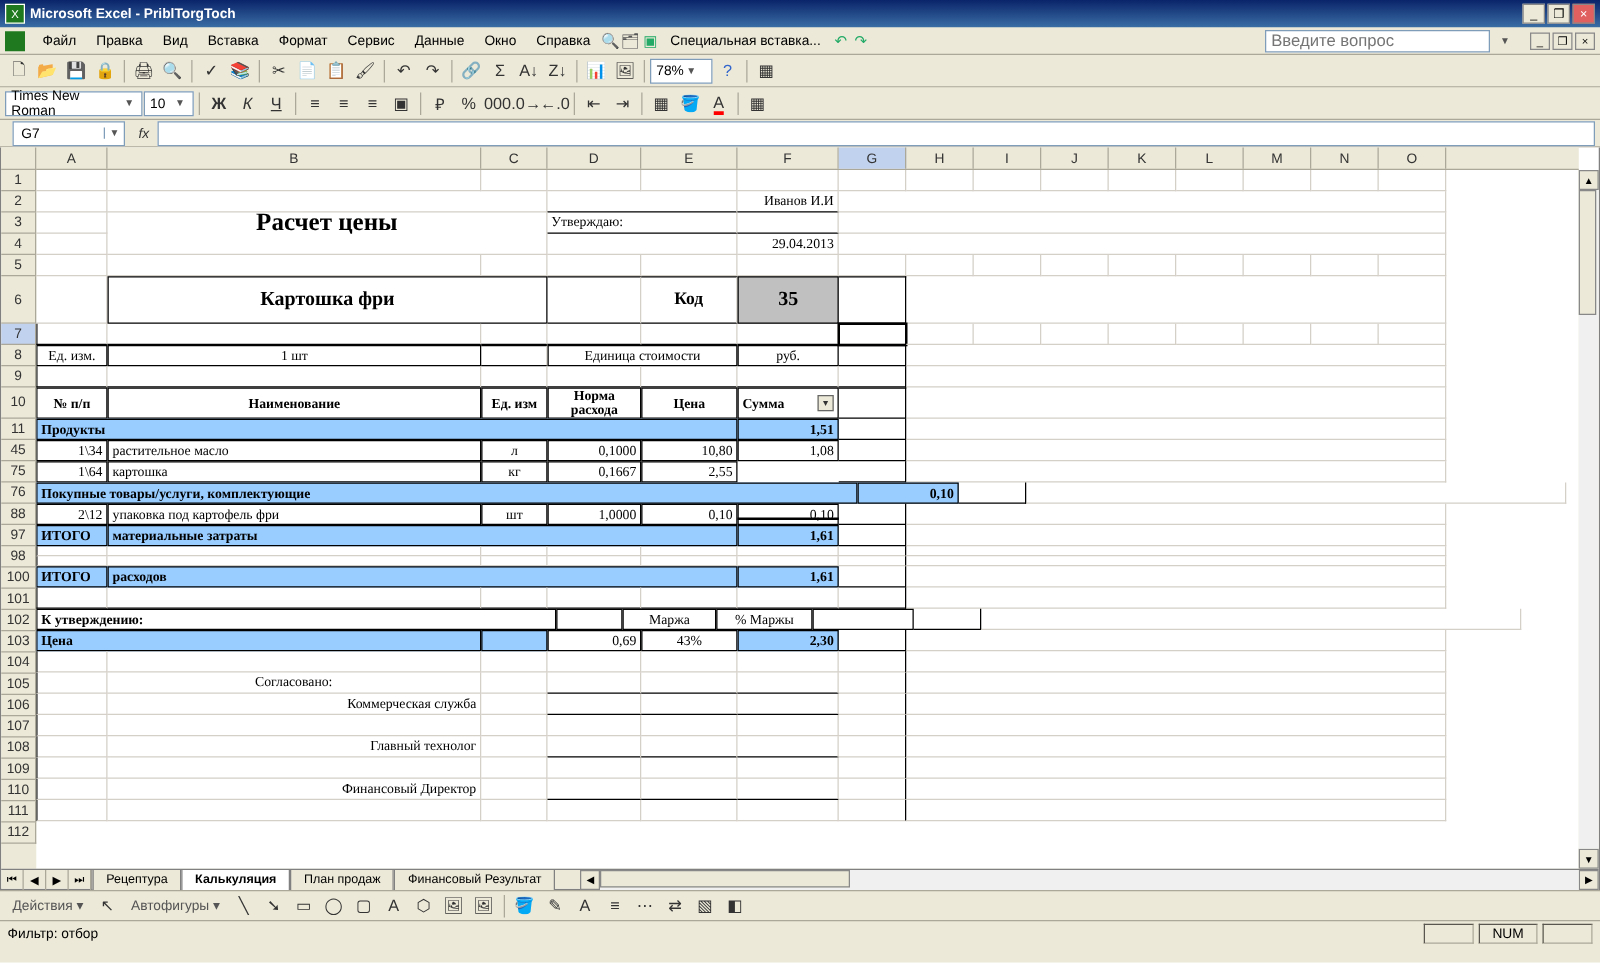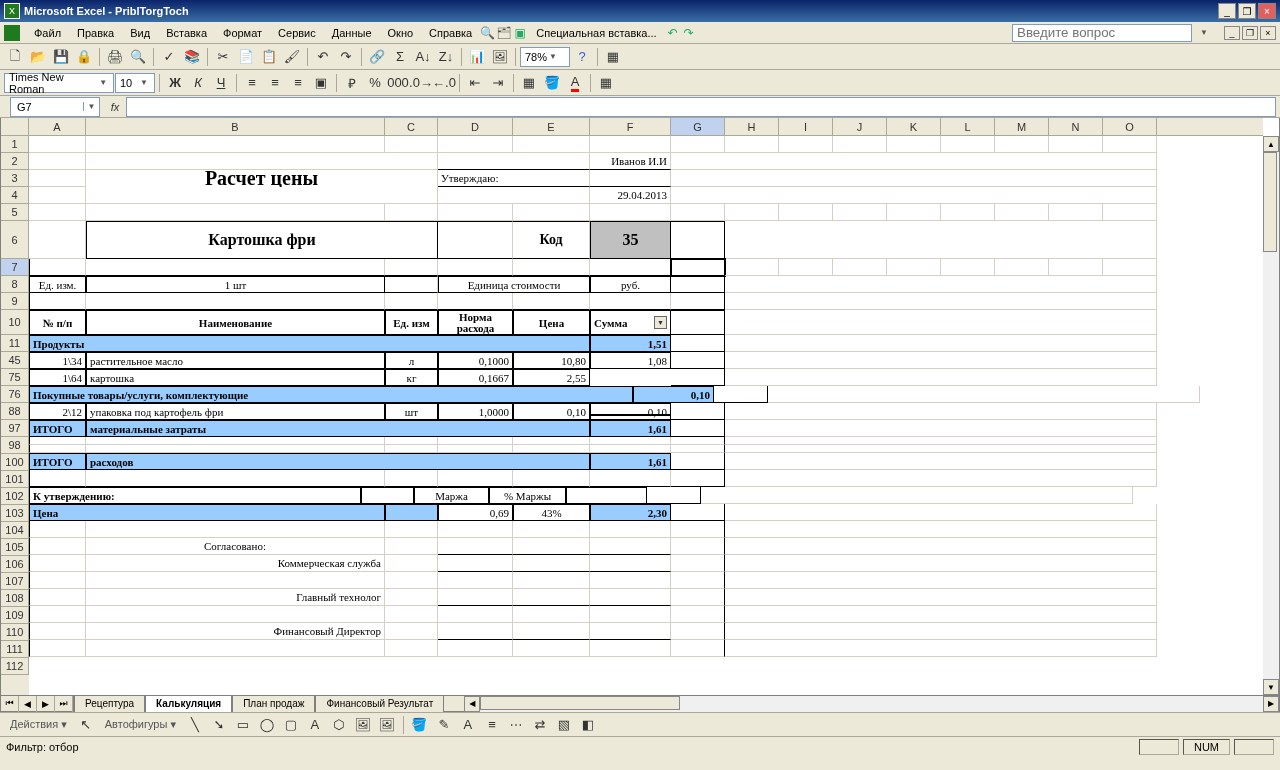--- a/index.html
+++ b/index.html
@@ -402,21 +402,21 @@
         <div class="cell r border-all" style="width: 57px;">1\64</div>
         <div class="cell border-all" style="width: 299px;">картошка</div>
         <div class="cell c border-all" style="width: 53px;">кг</div>
         <div class="cell r border-all" style="width: 75px;">0,1667</div>
         <div class="cell r border-all" style="width: 77px;">2,55</div>
         <div class="cell r border-all" style="width: 81px; margin-top: 45px;">0,43</div>
         <div class="cell border-b border-r" style="width: 54px;"></div>
         <div class="cell " style="width: 432px;"></div>
       </div>
       <div class="row" style="height: 17px;">
-        <div class="cell bold bg-blue border-all" style="width: 604px;">Покупные товары/услуги, комплектующие</div>
+        <div class="cell bold bg-blue border-all" style="width: 657px;">Покупные товары/услуги, комплектующие</div>
         <div class="cell bold r bg-blue border-all" style="width: 81px;">0,10</div>
         <div class="cell border-b border-r" style="width: 54px;"></div>
         <div class="cell " style="width: 432px;"></div>
       </div>
       <div class="row" style="height: 17px;">
         <div class="cell r border-all" style="width: 57px;">2\12</div>
         <div class="cell border-all" style="width: 299px;">упаковка под картофель фри</div>
         <div class="cell c border-all" style="width: 53px;">шт</div>
         <div class="cell r border-all" style="width: 75px;">1,0000</div>
         <div class="cell r border-all" style="width: 77px;">0,10</div>
@@ -462,21 +462,21 @@
         <div class="cell border-b border-l" style="width: 57px;"></div>
         <div class="cell border-b" style="width: 299px;"></div>
         <div class="cell border-b" style="width: 53px;"></div>
         <div class="cell border-b" style="width: 75px;"></div>
         <div class="cell border-b" style="width: 77px;"></div>
         <div class="cell border-b" style="width: 81px;"></div>
         <div class="cell border-b border-r" style="width: 54px;"></div>
         <div class="cell " style="width: 432px;"></div>
       </div>
       <div class="row" style="height: 17px;">
-        <div class="cell bold border-all" style="width: 332px;">К утверждению:</div>
+        <div class="cell bold border-all" style="width: 416px;">К утверждению:</div>
         <div class="cell border-all" style="width: 53px;"></div>
         <div class="cell c border-all" style="width: 75px;">Маржа</div>
         <div class="cell c border-all" style="width: 77px;">% Маржы</div>
         <div class="cell border-all" style="width: 81px;"></div>
         <div class="cell border-b border-r" style="width: 54px;"></div>
         <div class="cell " style="width: 432px;"></div>
       </div>
       <div class="row" style="height: 17px;">
         <div class="cell bold bg-blue border-all" style="width: 356px;">Цена</div>
         <div class="cell bg-blue border-all" style="width: 53px;"></div>

